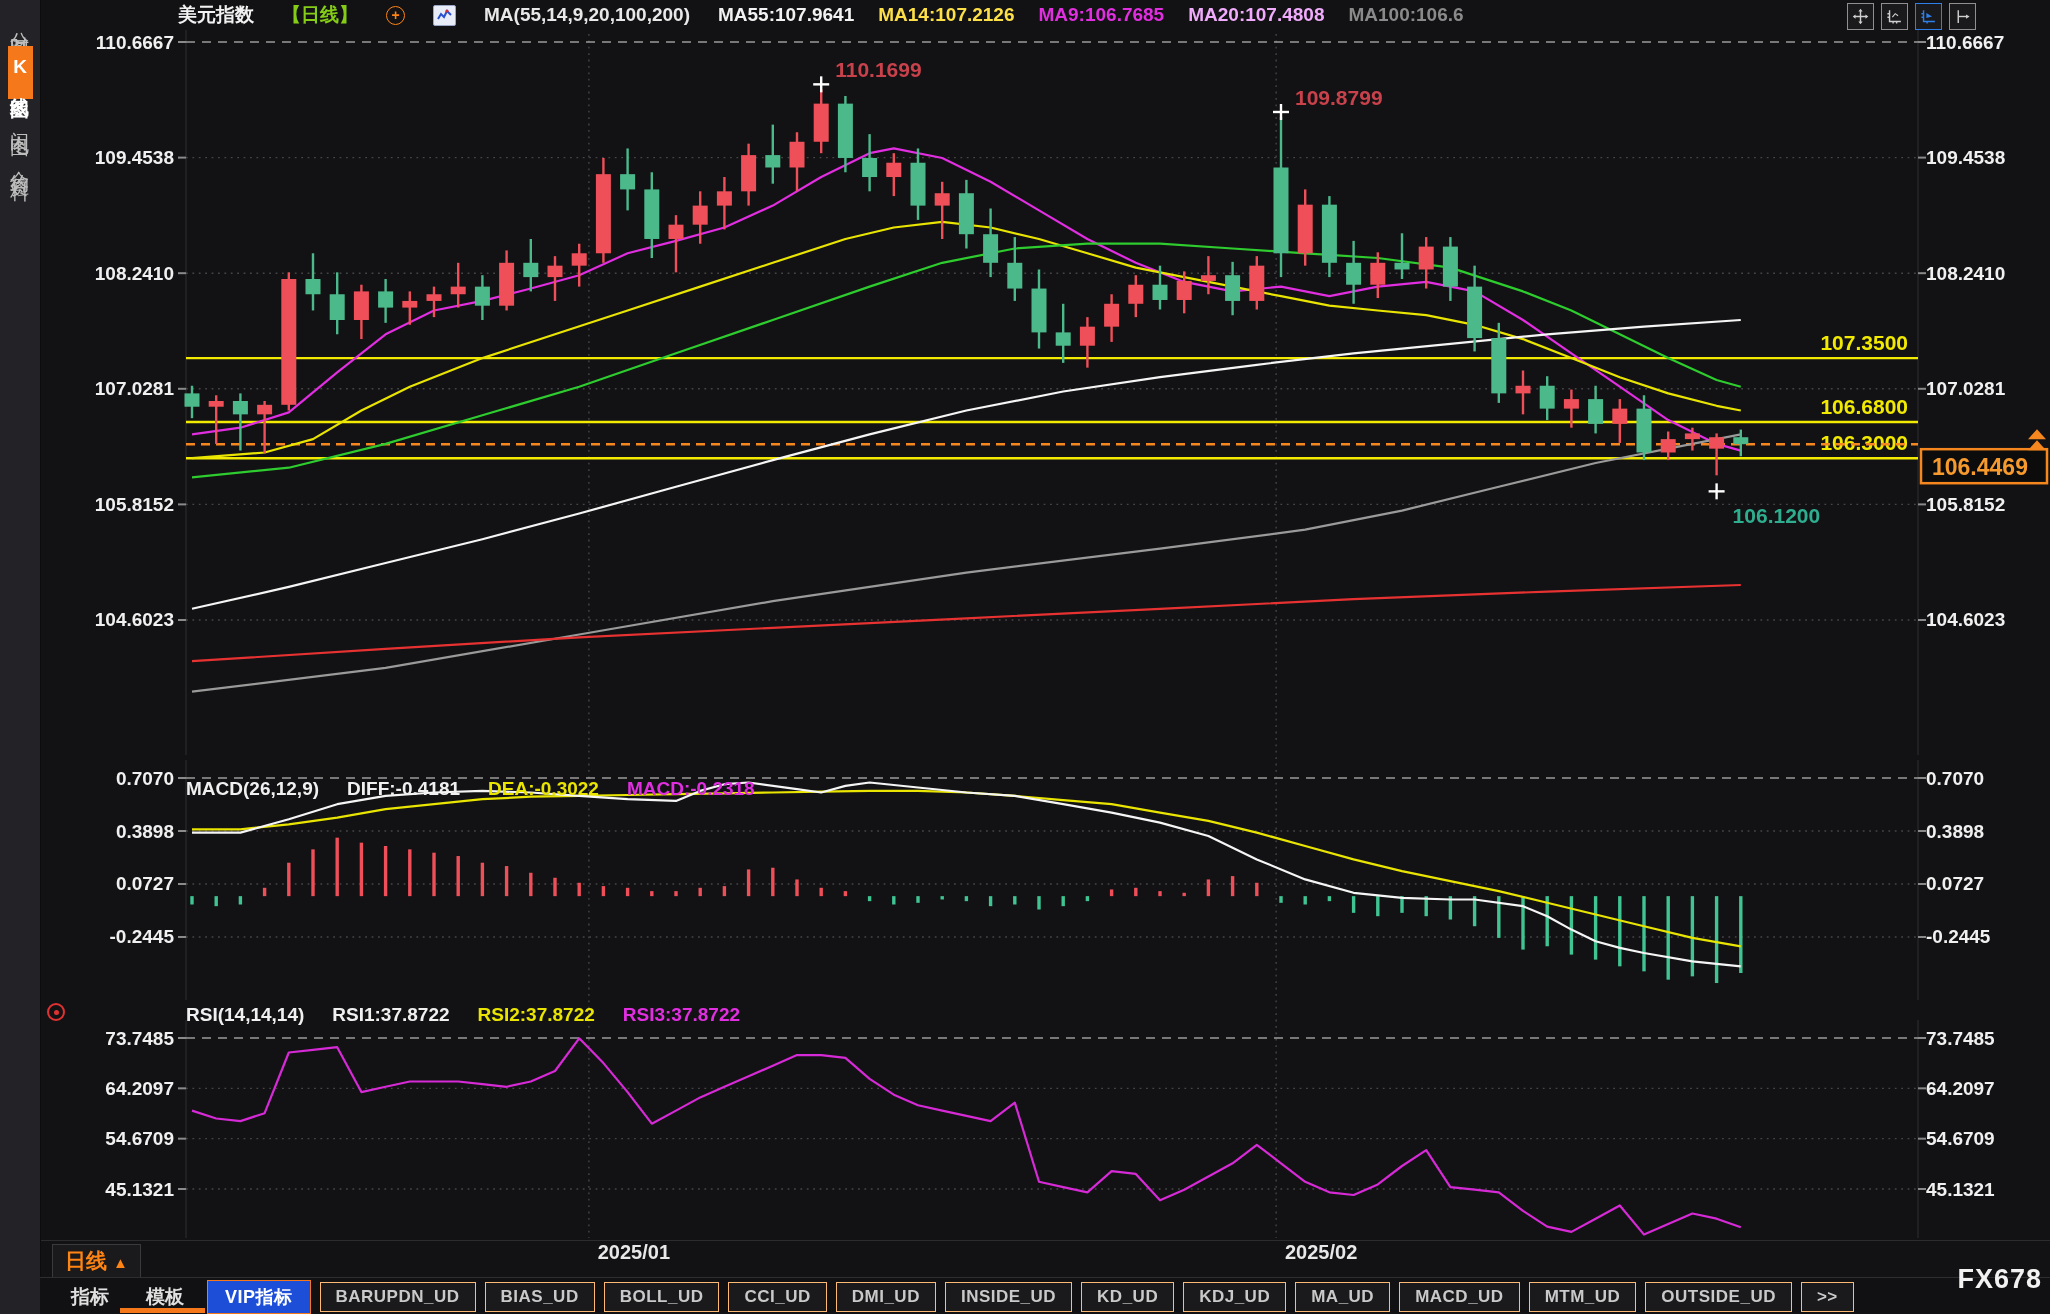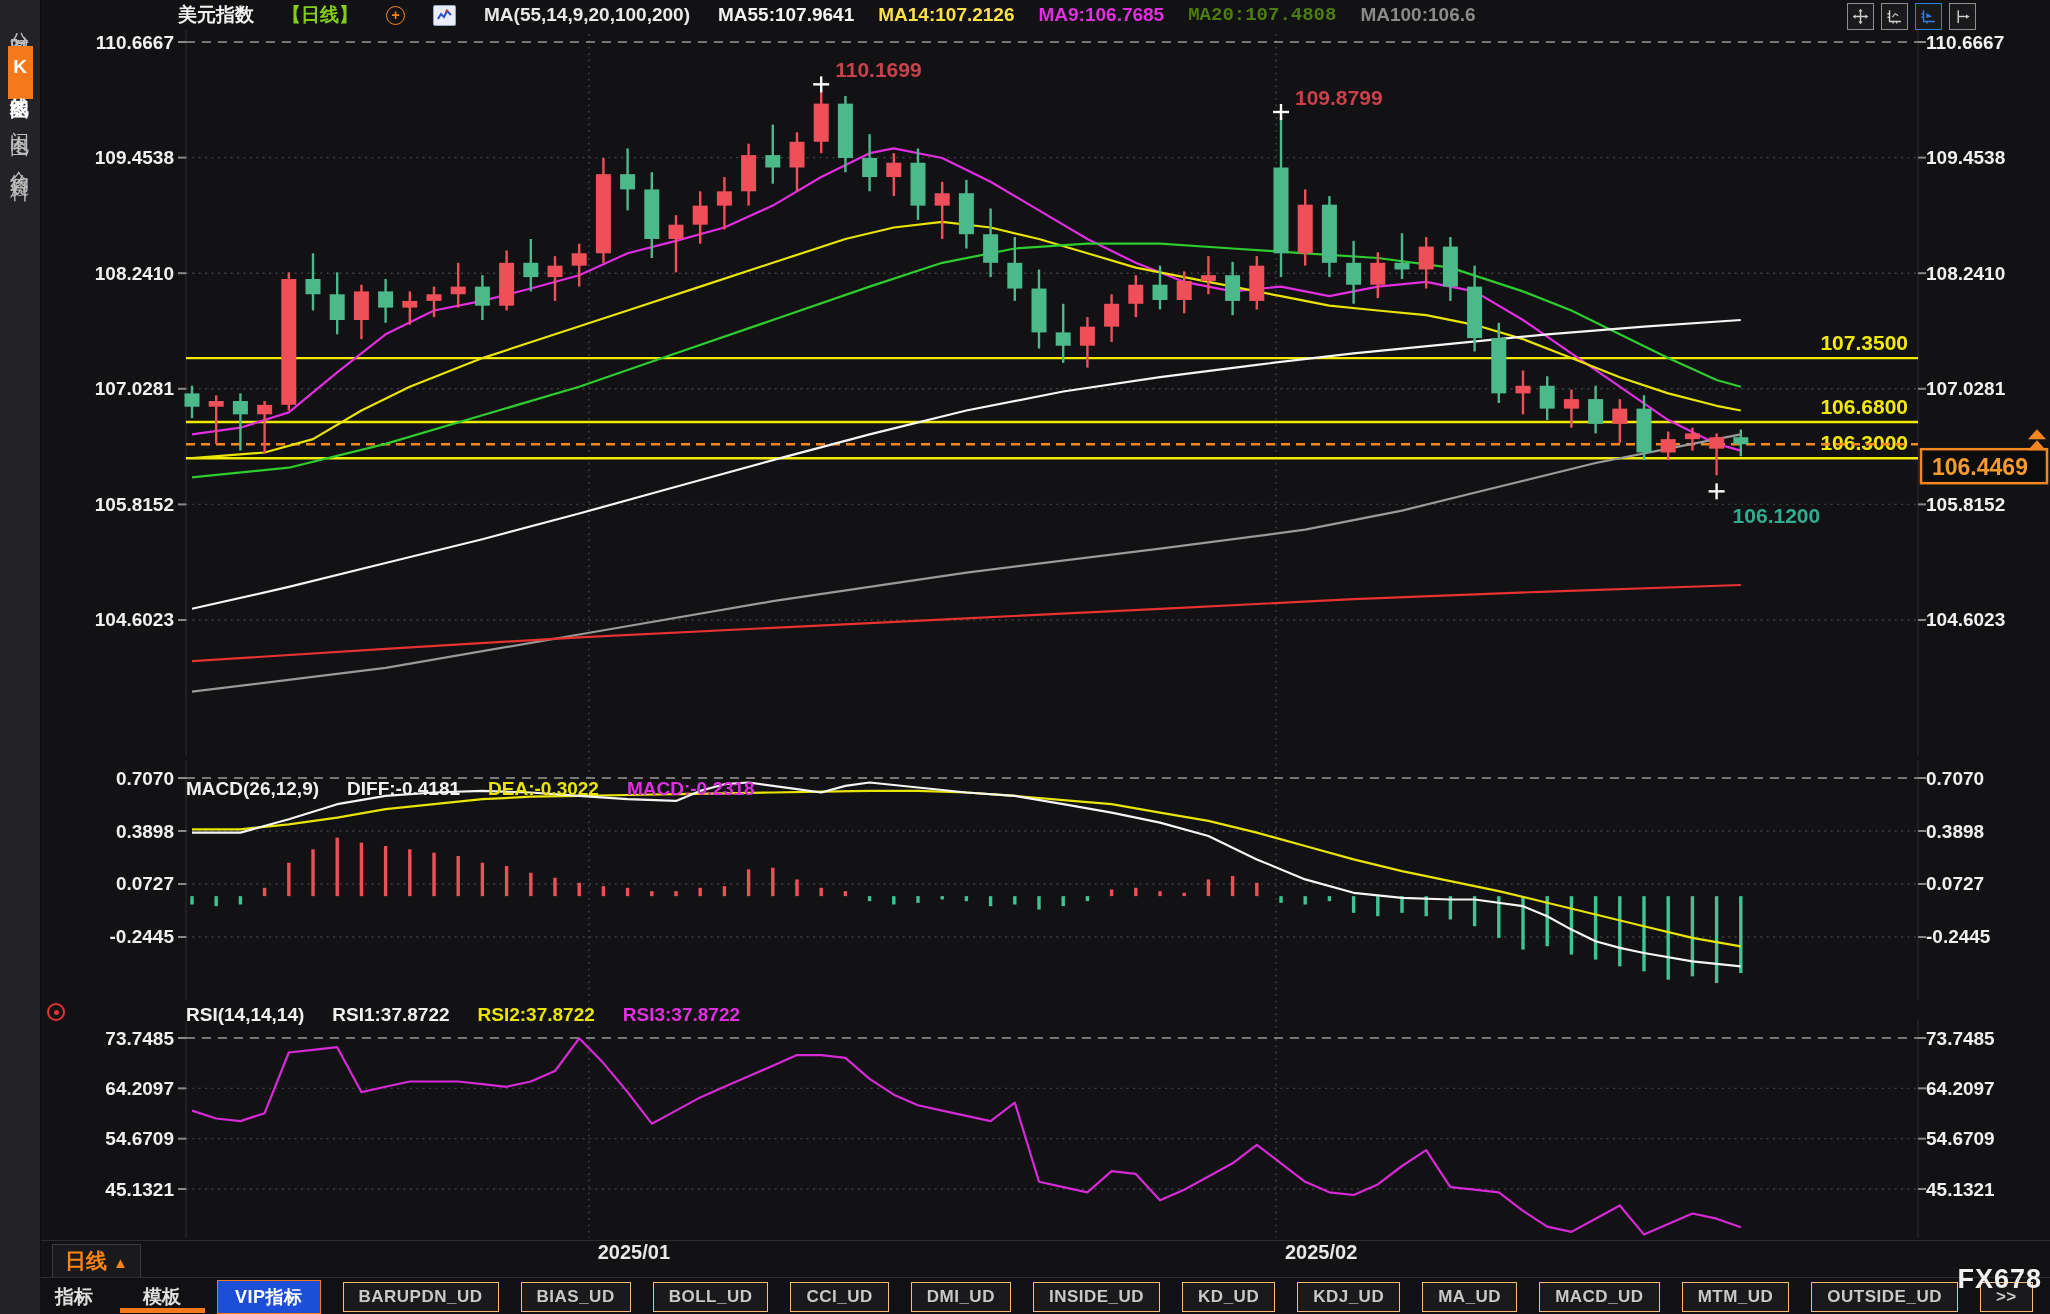--- a/index.html
+++ b/index.html
@@ -42,21 +42,21 @@
   .rec-icon{position:absolute;left:47px;top:1003px;width:14px;height:14px;border:2px solid #e03232;
             border-radius:50%;z-index:3;display:flex;align-items:center;justify-content:center;}
   .rec-icon::after{content:"";width:5px;height:5px;background:#e03232;border-radius:50%;}
 
   
   .sep-line{position:absolute;left:40px;right:0;top:1240px;height:1px;background:#2c2c2e;z-index:2;}
   .period-btn{position:absolute;left:52px;top:1244px;z-index:3;color:#ff8414;font-weight:700;
               font-size:21px;padding:2px 12px;border:1px solid #3a3a3c;background:#1a1a1c;cursor:pointer;}
   .period-btn .tri{font-size:15px;margin-left:6px;}
   .toolbar{position:absolute;left:40px;right:0;top:1277px;height:37px;background:#111113;z-index:3;
-           border-top:1px solid #2e2e30;display:flex;align-items:center;gap:22px;padding-left:1px;}
+           border-top:1px solid #2e2e30;display:flex;align-items:center;gap:9px;padding-left:17px;}
   .tab-plain{color:#e0e0e0;font-weight:700;font-size:19px;padding:0 14px;cursor:pointer;}
   .tab-box{background:#1a1a1c;border:1px solid #fdba74;color:#c9c9c9;font-weight:700;font-size:17px;
            padding:4px 15px;cursor:pointer;letter-spacing:.5px;}
   .tab-active{background:#1d4ed8;border:1px solid #f5791a;color:#fff;font-size:18px;padding:4px 17px;}
   .watermark{position:absolute;right:8px;top:1264px;z-index:4;color:#f2f2f2;font-size:27px;
              font-weight:700;letter-spacing:1px;}
   .scroll-chip{position:absolute;left:120px;top:1308px;width:85px;height:5px;background:#f5791a;z-index:4;}
 </style>
 </head>
 <body>
@@ -384,21 +384,21 @@
     <svg width="15" height="13" viewBox="0 0 15 13">
       <polyline points="1,10 4,5 7,8 10,2 14,6" fill="none" stroke="#2a4fd0" stroke-width="2"></polyline>
       <circle cx="10" cy="2" r="1.6" fill="#d03030"></circle>
     </svg>
   </span>
   <span class="maf">MA(55,14,9,20,100,200)</span>
   <div id="ma-values">
       <span style="color: rgb(242, 242, 242);">MA55:107.9641</span>
       <span style="color: #fde047;">MA14:107.2126</span>
       <span style="color: rgb(225, 46, 225);">MA9:106.7685</span>
-      <span style="color: #4d7c0f; font-family: Liberation Mono, monospace;">MA20:107.4808</span>
+      <span style="color: #f0abfc;">MA20:107.4808</span>
       <span style="color: rgb(138, 138, 138);">MA100:106.6</span>
     </div>
 </header>
 
 <div class="tr-icons" id="tr-icons">
     <span class="ibox">
       <svg width="17" height="17" viewBox="0 0 24 24" fill="none" stroke="#cfcfcf" stroke-width="2">
         <path d="M12 3v18M3 12h18"></path>
         <path d="M12 1l-3 4h6zM12 23l-3-4h6zM1 12l4-3v6zM23 12l-4-3v6z" fill="#cfcfcf" stroke="none"></path>
       </svg>

